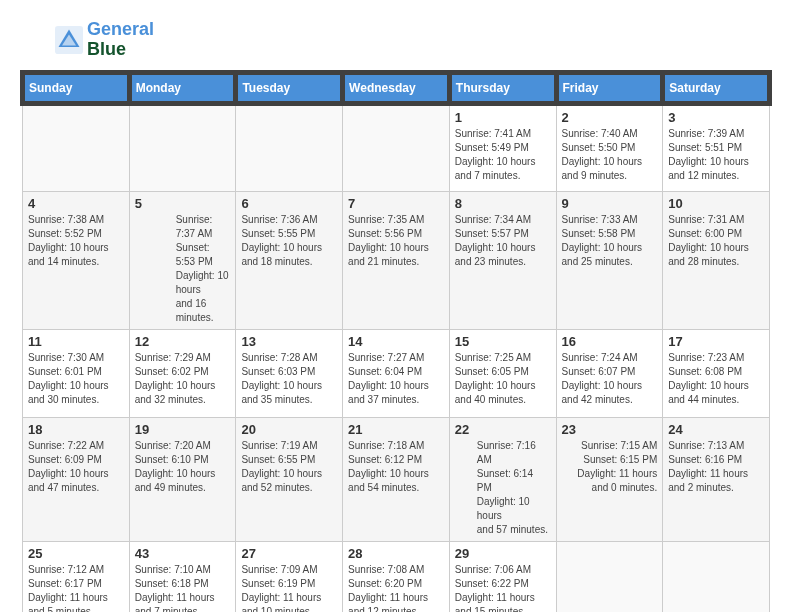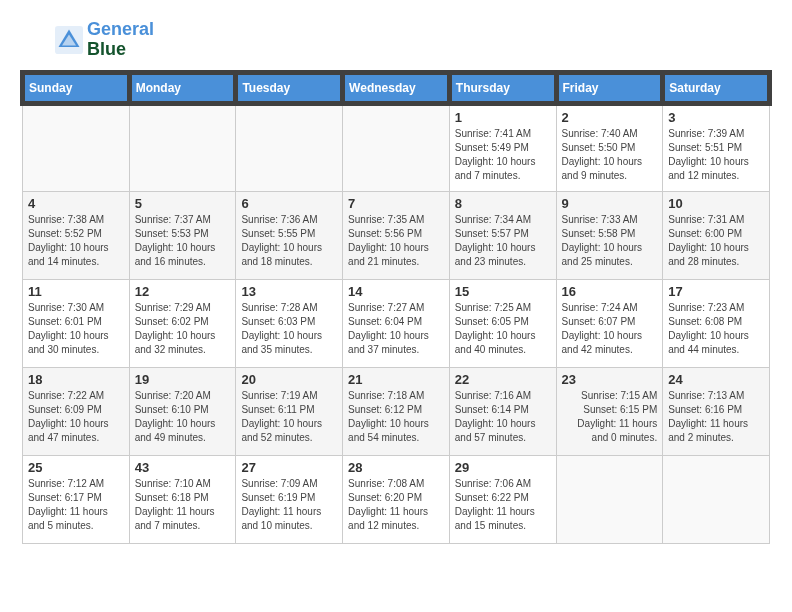--- a/index.html
+++ b/index.html
@@ -156,21 +156,21 @@
       <tr>
         <td>
           <span class="day-num">4</span>
           <div class="day-info" style="white-space: pre-line;">Sunrise: 7:38 AM
 Sunset: 5:52 PM
 Daylight: 10 hours
 and 14 minutes.</div>
         </td>
         <td>
           <span class="day-num">5</span>
-          <div class="day-info" style="white-space: pre-line;">Sunrise: 7:37 AM
+          <div class="day-info" style="white-space: pre-line; margin-left: 41px;">Sunrise: 7:37 AM
 Sunset: 5:53 PM
 Daylight: 10 hours
 and 16 minutes.</div>
         </td>
         <td>
           <span class="day-num">6</span>
           <div class="day-info" style="white-space: pre-line;">Sunrise: 7:36 AM
 Sunset: 5:55 PM
 Daylight: 10 hours
 and 18 minutes.</div>
@@ -266,34 +266,34 @@
         <td>
           <span class="day-num">19</span>
           <div class="day-info" style="white-space: pre-line;">Sunrise: 7:20 AM
 Sunset: 6:10 PM
 Daylight: 10 hours
 and 49 minutes.</div>
         </td>
         <td>
           <span class="day-num">20</span>
           <div class="day-info" style="white-space: pre-line;">Sunrise: 7:19 AM
-Sunset: 6:11 PM
+Sunset: 6:55 PM
 Daylight: 10 hours
 and 52 minutes.</div>
         </td>
         <td>
           <span class="day-num">21</span>
           <div class="day-info" style="white-space: pre-line;">Sunrise: 7:18 AM
 Sunset: 6:12 PM
 Daylight: 10 hours
 and 54 minutes.</div>
         </td>
         <td>
           <span class="day-num">22</span>
-          <div class="day-info" style="white-space: pre-line;">Sunrise: 7:16 AM
+          <div class="day-info" style="white-space: pre-line; margin-left: 22px;">Sunrise: 7:16 AM
 Sunset: 6:14 PM
 Daylight: 10 hours
 and 57 minutes.</div>
         </td>
         <td>
           <span class="day-num">23</span>
           <div class="day-info" style="white-space: pre-line; text-align: right;">Sunrise: 7:15 AM
 Sunset: 6:15 PM
 Daylight: 11 hours
 and 0 minutes.</div>

